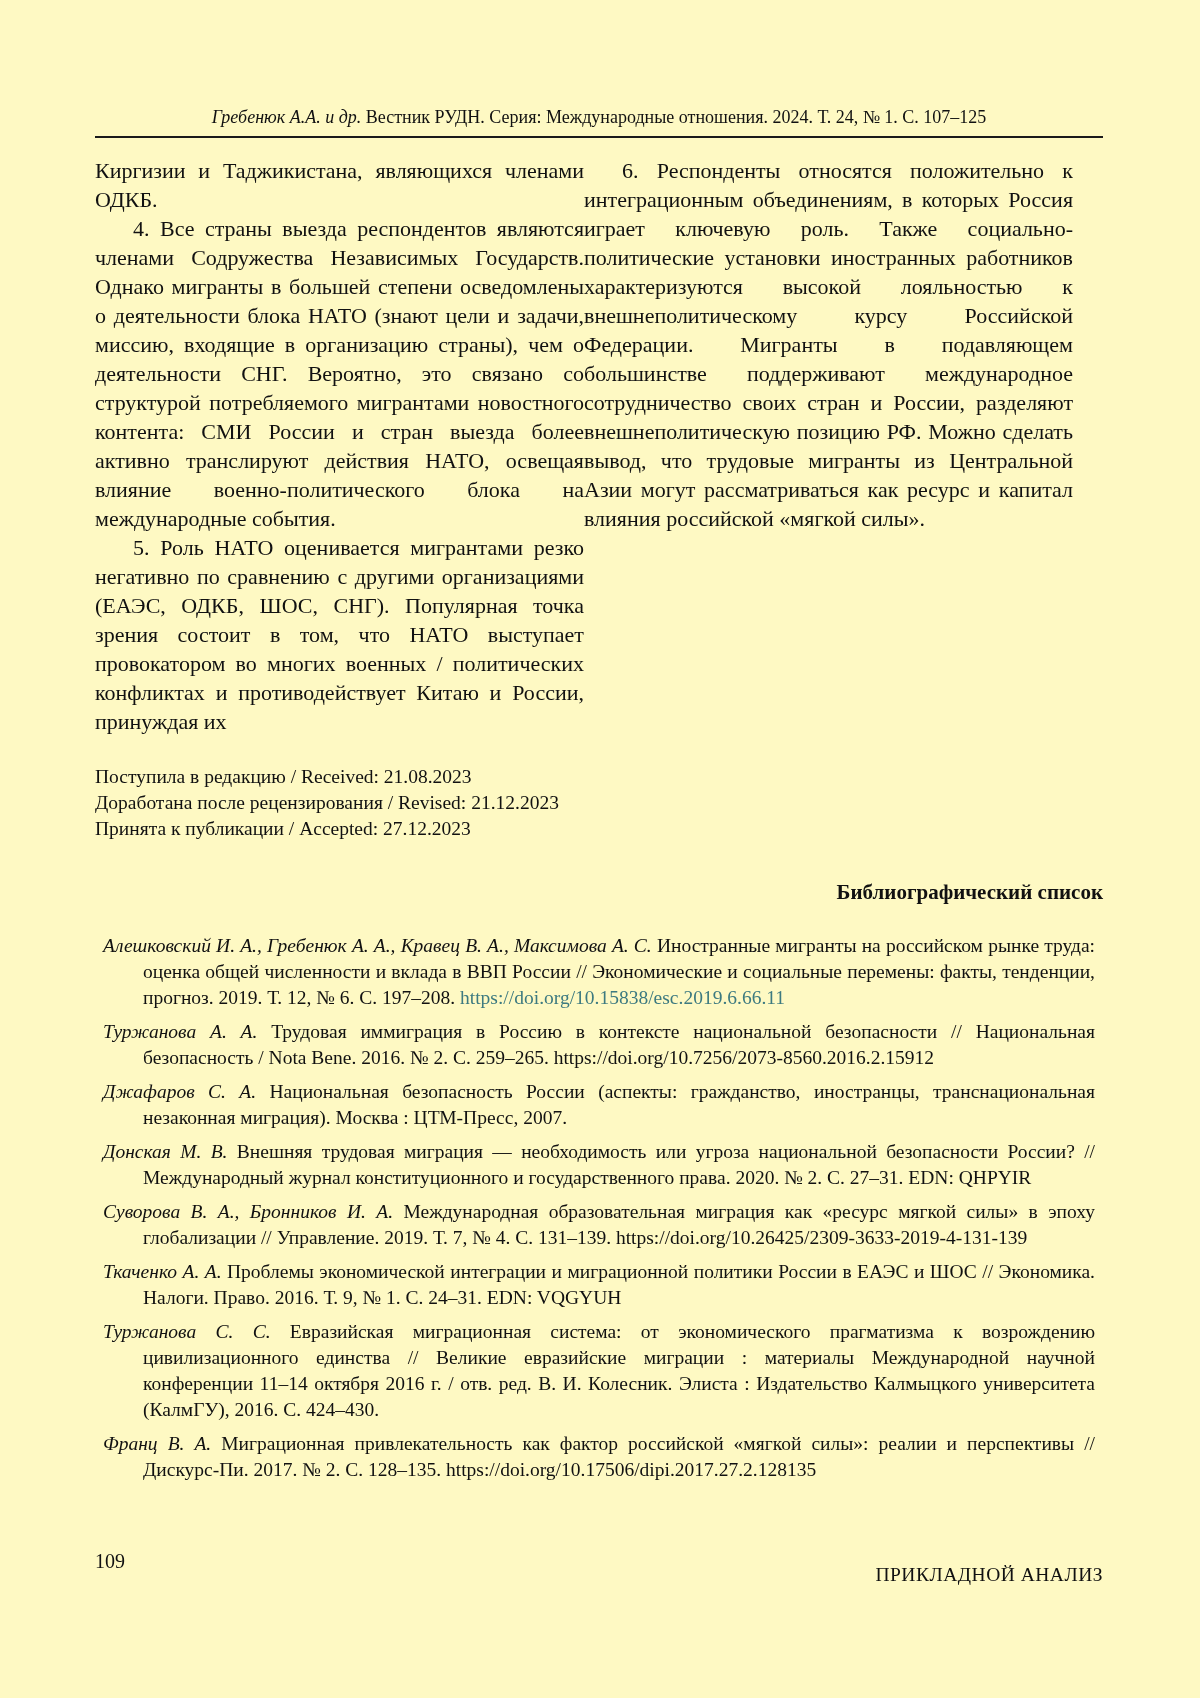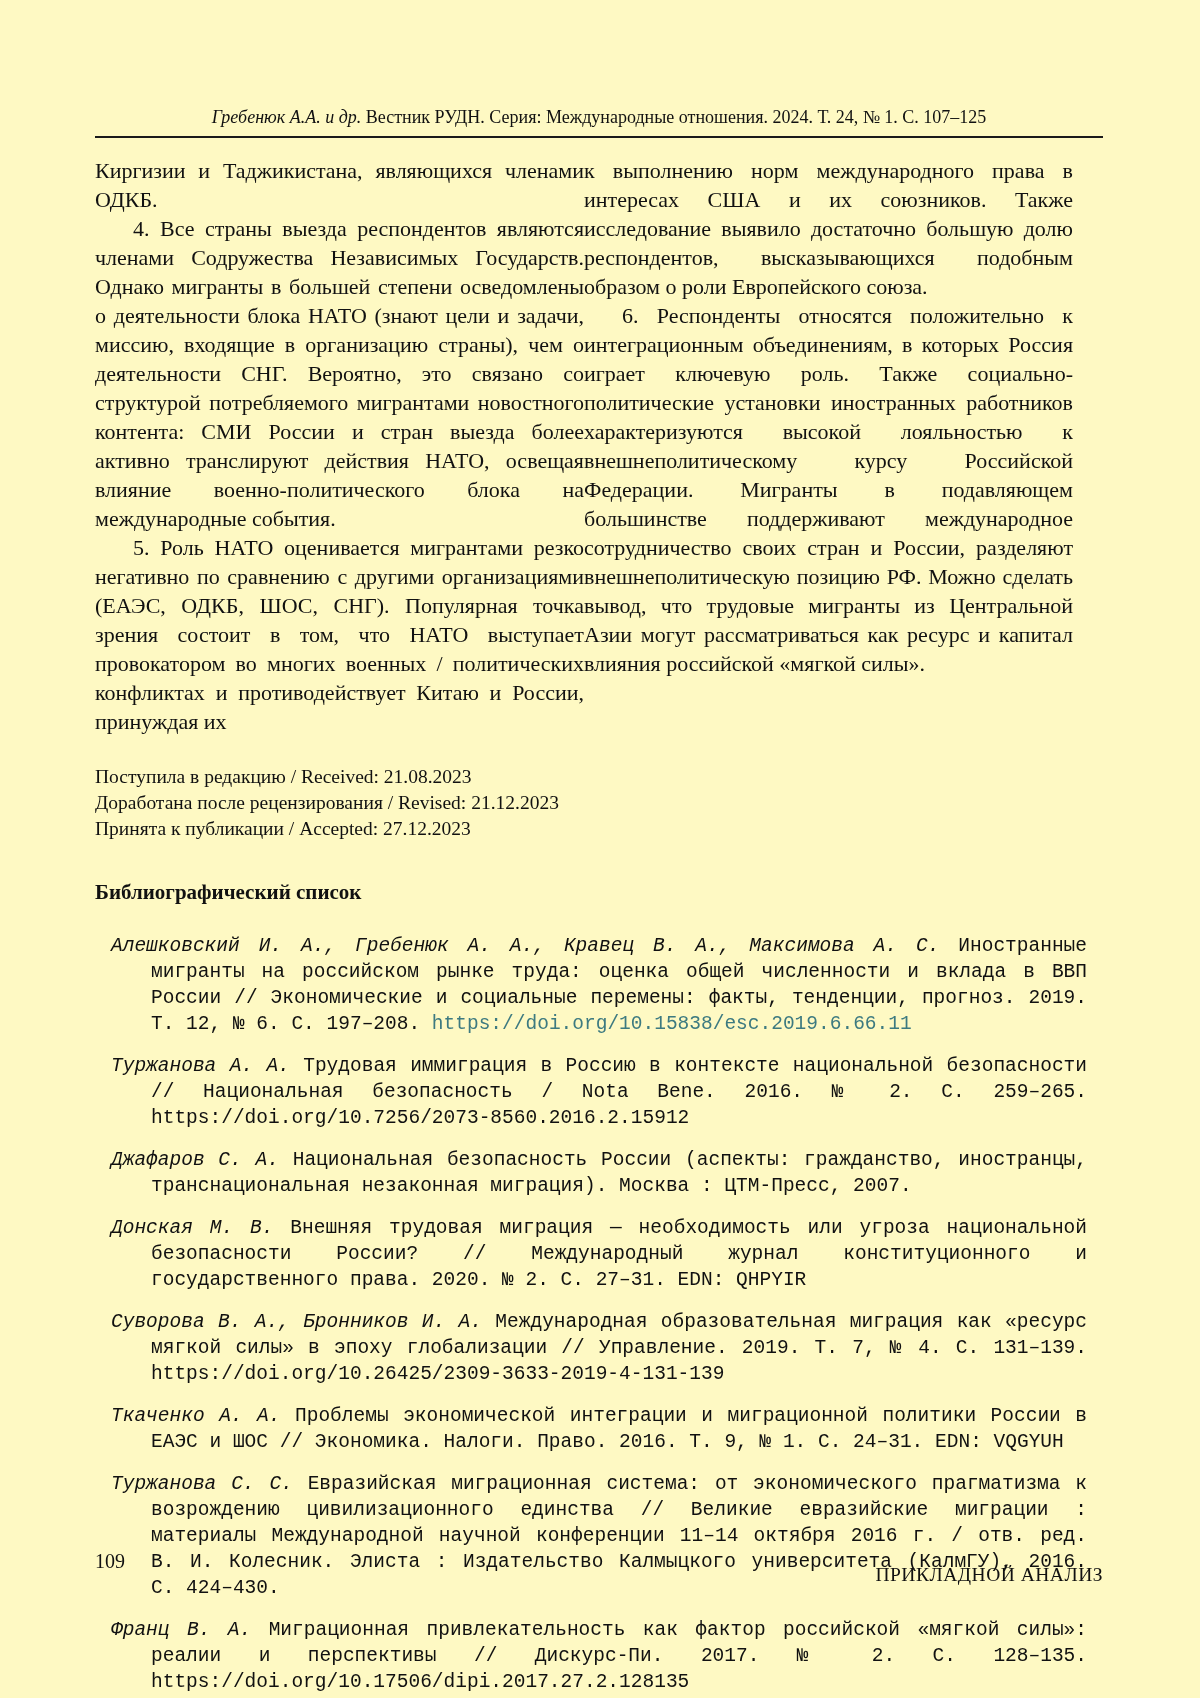--- a/index.html
+++ b/index.html
@@ -42,36 +42,35 @@
 
   .dates {
     margin-top: 28px;
     text-align: left;
     font-size: 19.5px;
     line-height: 26px;
   }
 
   .bib-title {
     margin: 38px 0 28px 0;
-    text-align: left;
+    text-align: right;
     font-size: 21px;
     font-weight: bold;
   }
   .bibliography {
     font-size: 19.5px;
     line-height: 26px;
     text-align: justify;
     hyphens: auto;
     -webkit-hyphens: auto;
   }
   .bib-entry {
-    margin: 16px;
+    margin: 8px;
     padding-left: 40px;
     text-indent: -40px;
-    font-family: Liberation Mono, monospace;
   }
   .doi-link { cursor: pointer; }
 
   .footer-pagenum {
     position: absolute;
     left: 95px;
     top: 1550px;
     font-size: 20px;
   }
   .footer-section {
@@ -95,21 +94,20 @@
     </div>
     <hr class="head-rule">
 
     <div class="columns">
       <div class="col" id="col-left">
           <p class="para">Киргизии и Таджикистана, являющихся членами ОДКБ.</p>
           <p class="para indent">4. Все страны выезда респондентов являются членами Содружества Независимых Государств. Однако мигранты в большей степени осведомлены о деятельности блока НАТО (знают цели и задачи, миссию, входящие в организацию страны), чем о деятельности СНГ. Вероятно, это связано со структурой потребляемого мигрантами новостного контента: СМИ России и стран выезда более активно транслируют действия НАТО, освещая влияние военно-политического блока на международные события.</p>
           <p class="para indent">5. Роль НАТО оценивается мигрантами резко негативно по сравнению с другими организациями (ЕАЭС, ОДКБ, ШОС, СНГ). Популярная точка зрения состоит в том, что НАТО выступает провокатором во многих военных / политических конфликтах и противодействует Китаю и России, принуждая их</p>
         </div>
       <div class="col" id="col-right">
-          <p class="para">к выполнению норм международного права в интересах США и их союзников. Также исследование выявило достаточно большую долю респондентов, высказывающихся подобным образом о роли Европейского союза.</p>
           <p class="para indent">6. Респонденты относятся положительно к интеграционным объединениям, в которых Россия играет ключевую роль. Также социально-политические установки иностранных работников характеризуются высокой лояльностью к внешнеполитическому курсу Российской Федерации. Мигранты в подавляющем большинстве поддерживают международное сотрудничество своих стран и России, разделяют внешнеполитическую позицию РФ. Можно сделать вывод, что трудовые мигранты из Центральной Азии могут рассматриваться как ресурс и капитал влияния российской «мягкой силы».</p>
         </div>
     </div>
 
     <div class="dates" id="dates-block">
         <div class="date-line">Поступила в редакцию / Received: 21.08.2023</div>
         <div class="date-line">Доработана после рецензирования / Revised: 21.12.2023</div>
         <div class="date-line">Принята к публикации / Accepted: 27.12.2023</div>
       </div>
 

